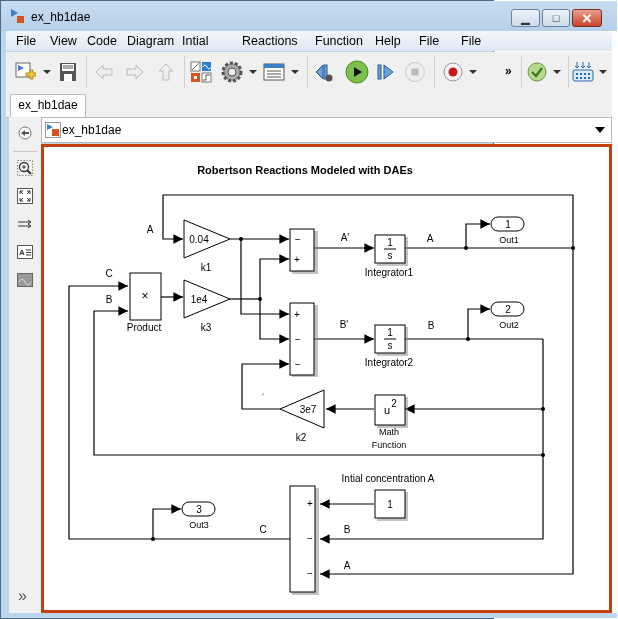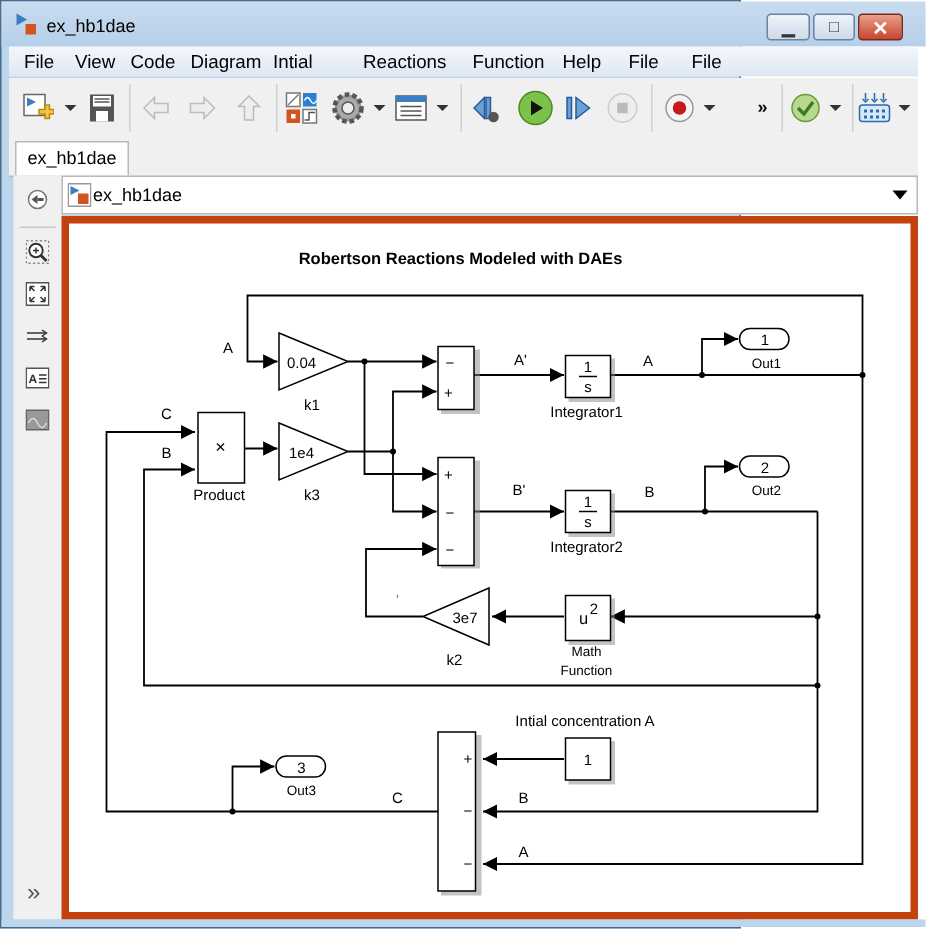--- a/index.html
+++ b/index.html
@@ -21,21 +21,21 @@
   .tb-btn { position:absolute; top:9px; width:22px; height:22px; }
   .tb-drop { position:absolute; top:18px; width:0; height:0; border-left:4px solid transparent; border-right:4px solid transparent; border-top:4px solid #333; }
   .tabstrip { position:absolute; left:5px; top:91px; width:606px; height:25px; background:#f0f0f0; border-bottom:1px solid #b9b9b9; }
   .tab { position:absolute; left:4px; top:2px; width:76px; height:23px; background:#fff; border:1px solid #b9b9b9; border-bottom:none; box-sizing:border-box; font-size:12px; text-align:center; line-height:21px; }
   .leftbar { position:absolute; left:8px; top:116px; width:32px; height:496px; background:#f0f0f0; }
   .lb-icon { position:absolute; left:8px; width:16px; height:16px; }
   .lb-sep { position:absolute; left:4px; top:34px; width:24px; height:1px; background:#c8c8c8; }
   .addrbar { position:absolute; left:40px; top:116px; width:571px; height:26px; background:#fff; border:1px solid #b9b9b9; box-sizing:border-box; }
   .addr-text { position:absolute; left:20px; top:5px; font-size:12px; }
   .addr-drop { position:absolute; right:6px; top:9px; border-left:5px solid transparent; border-right:5px solid transparent; border-top:6px solid #000; }
-  .canvas { position:absolute; left:40px; top:143px; width:571px; height:469px; background:#fff; border:5px solid #c2410c; box-sizing:border-box; }
+  .canvas { position:absolute; left:40px; top:143px; width:571px; height:469px; background:#fff; border:3px solid #c2410c; box-sizing:border-box; }
   .canvas svg { position:absolute; left:0; top:0; }
   .lbl { font-family:"Liberation Sans", sans-serif; font-size:10px; fill:#000; }
   .blk { fill:#fff; stroke:#000; stroke-width:1; }
   .shadow { fill:#888; opacity:0.5; }
   .wire { fill:none; stroke:#000; stroke-width:1.2; }
   .statusbar { position:absolute; left:0; top:612px; width:616px; height:5px; background:#bcd6ee; }
 </style>
 </head>
 <body>
 

